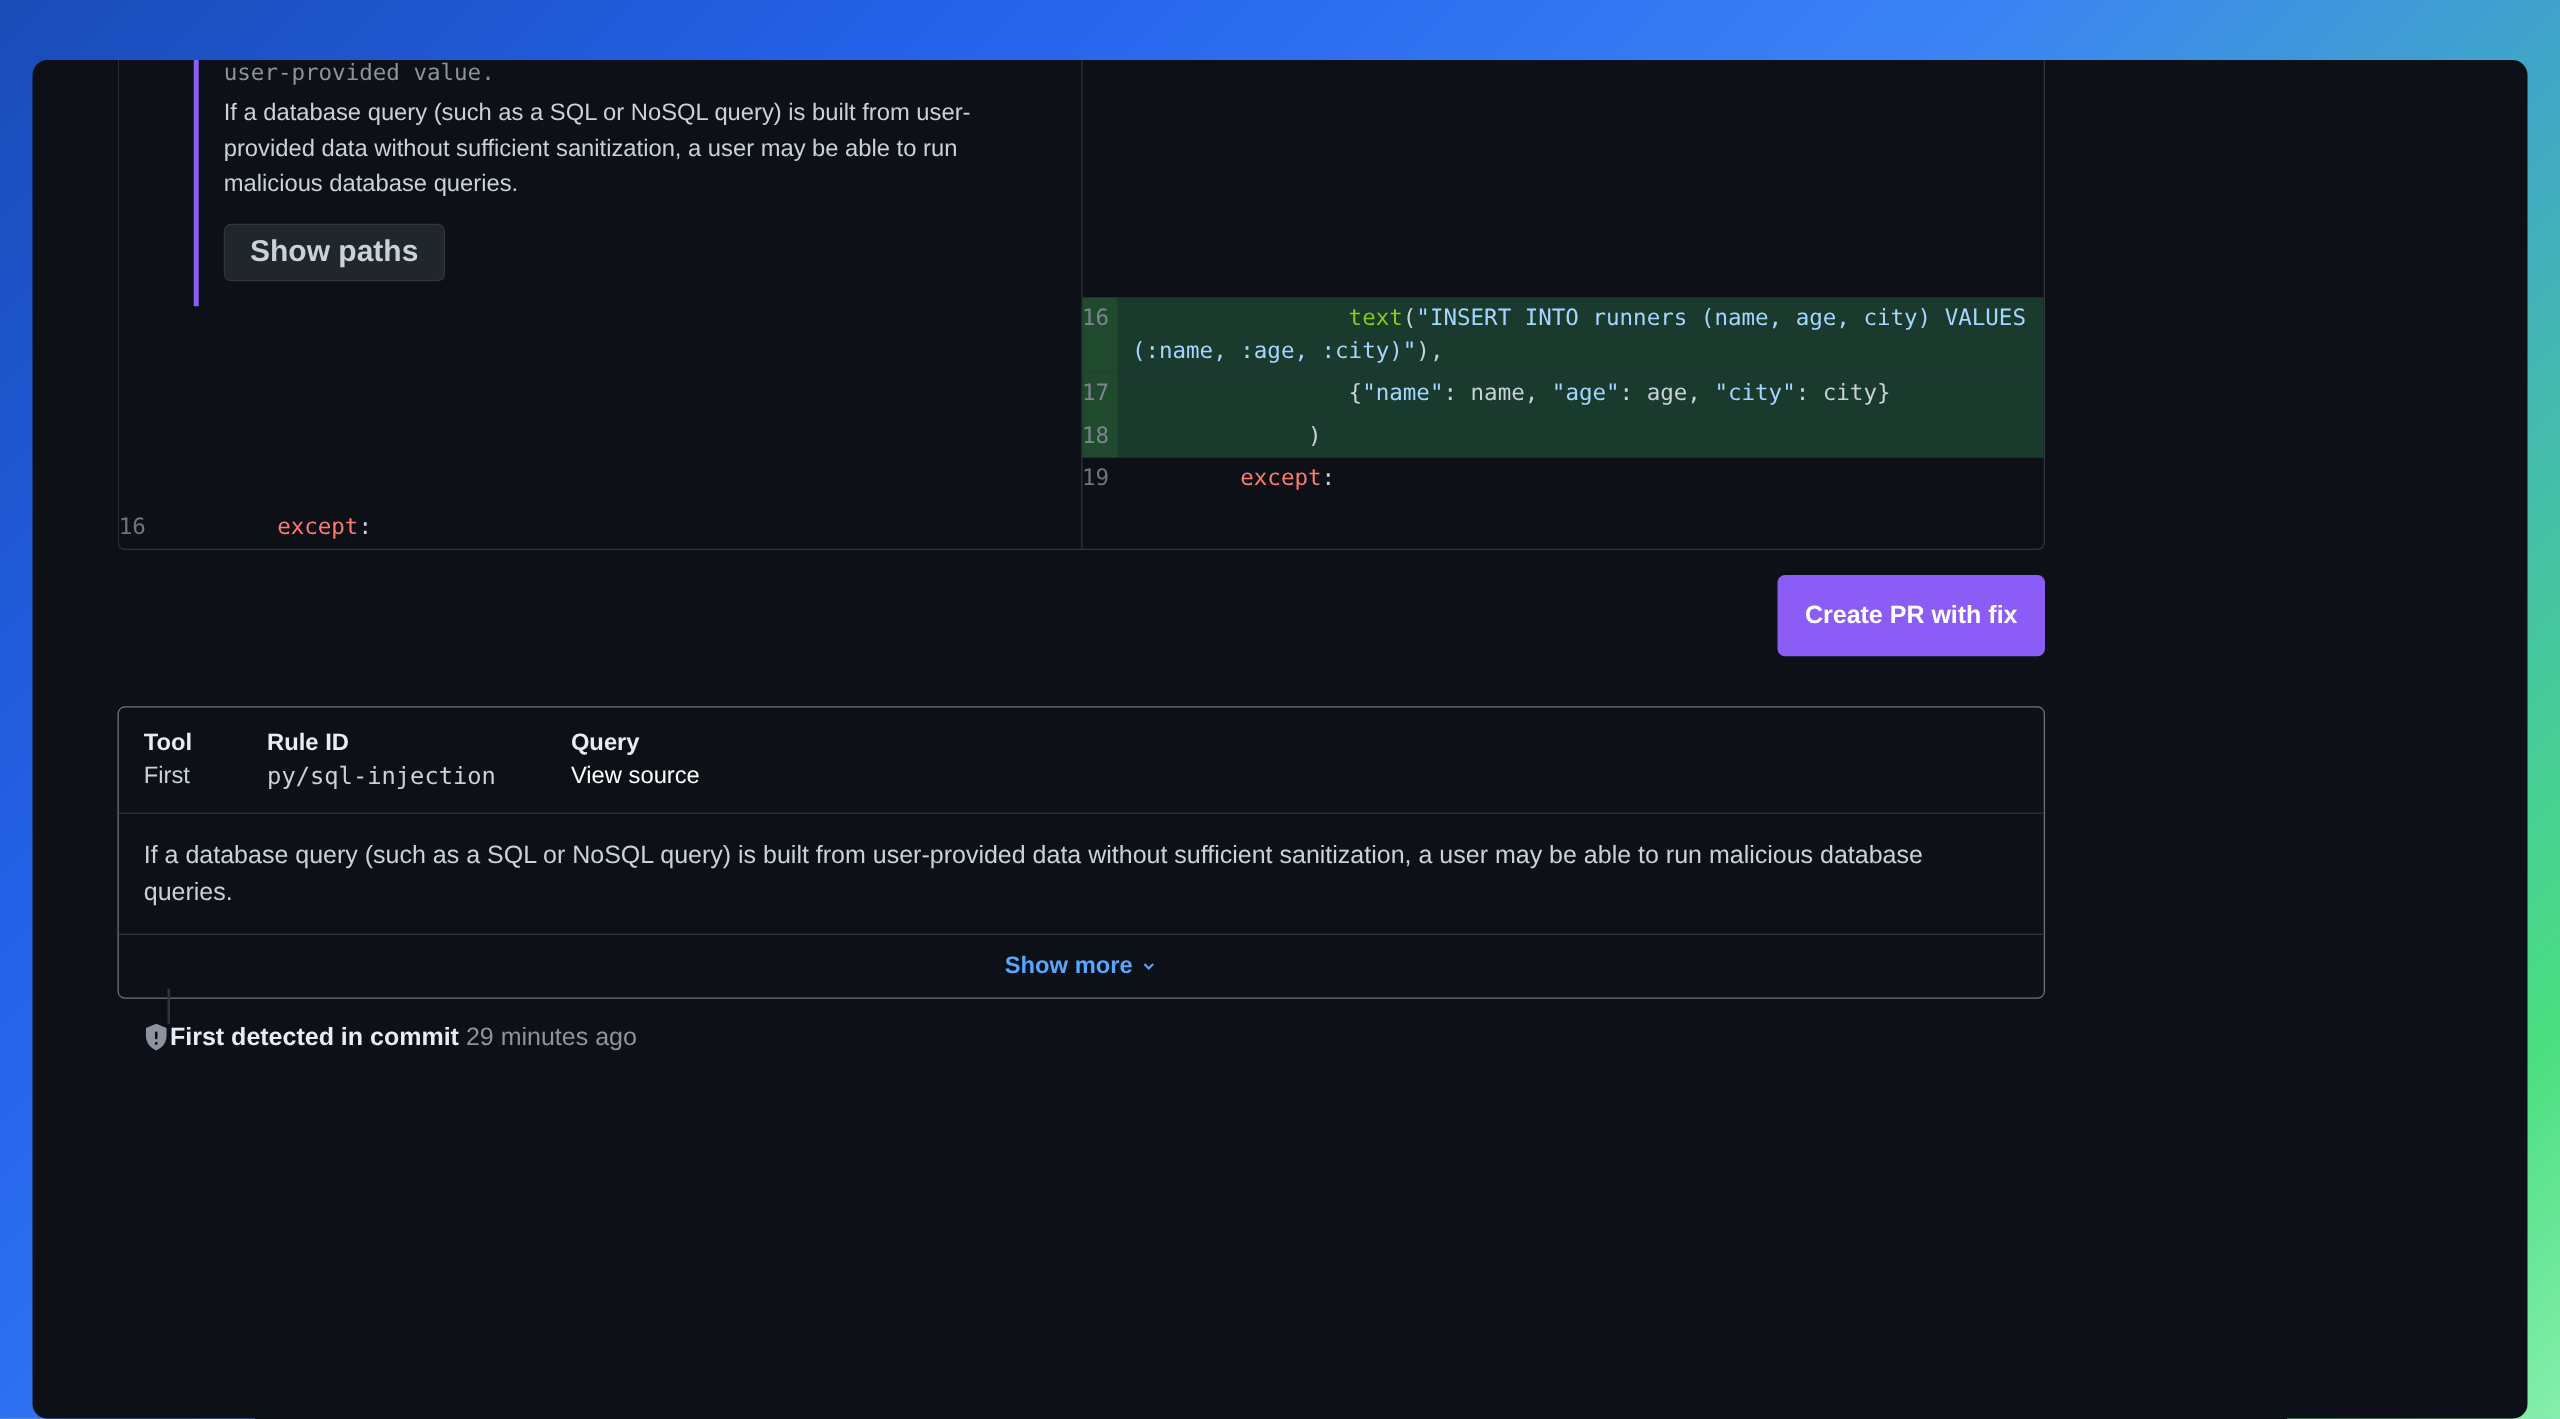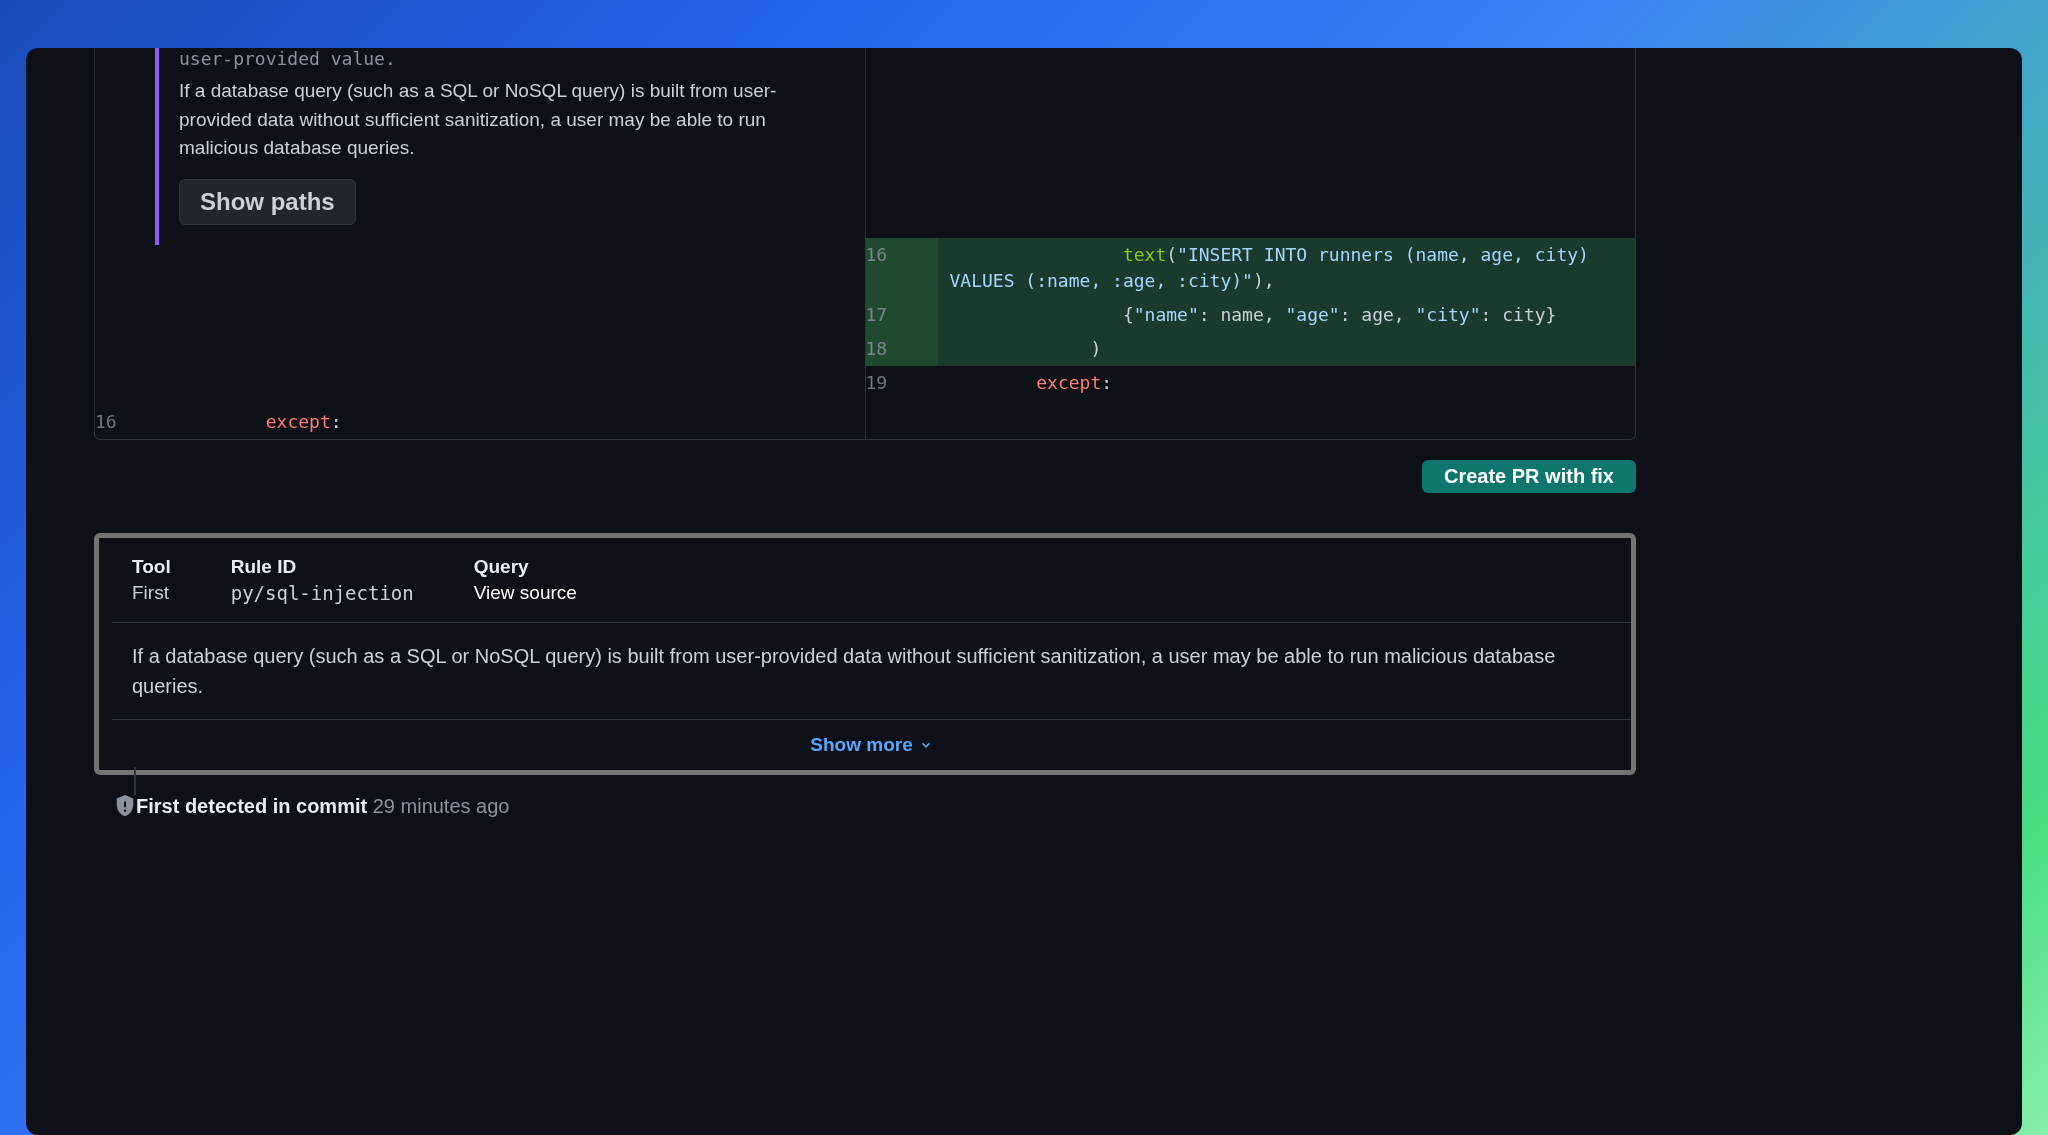--- a/index.html
+++ b/index.html
@@ -83,22 +83,22 @@
 }
 
 .code-line {
   display: flex;
   font-family: ui-monospace, SFMono-Regular, "SF Mono", Menlo, Consolas, monospace;
   font-size: 18px;
   line-height: 1.45;
 }
 
 .line-num {
-  width: 72px;
-  text-align: left;
+  width: 28px;
+  text-align: center;
   padding: 4px 12px 4px 0;
   color: #6e7681;
   user-select: none;
   flex-shrink: 0;
 }
 
 .line-content {
   padding: 4px 12px;
   white-space: pre-wrap;
   word-break: break-word;
@@ -116,38 +116,37 @@
 
 .diff-right .added .line-content {
   background: #1a3a2e;
 }
 
 .token-func { color: #84cc16; }
 .token-string { color: #a5d6ff; }
 .token-keyword { color: #ff7b72; }
 
 .create-pr-btn {
-  background: #0f766e;
+  background: #8b5cf6;
   color: #ffffff;
   border: none;
-  padding: 5px 22px;
+  padding: 21px 22px;
   border-radius: 6px;
   font-size: 20px;
   font-weight: 600;
   cursor: pointer;
   margin: 20px 386px 0 0;
   align-self: flex-end;
 }
 
 .details-box {
-  border: 5px solid #737373;
+  border: 1px solid #737373;
   border-radius: 6px;
   margin: 40px 386px 0 0;
   overflow: hidden;
-  padding-left: 13px;
 }
 
 .details-header {
   display: flex;
   gap: 60px;
   padding: 18px 20px;
   border-bottom: 1px solid #30363d;
 }
 
 .detail-col {

